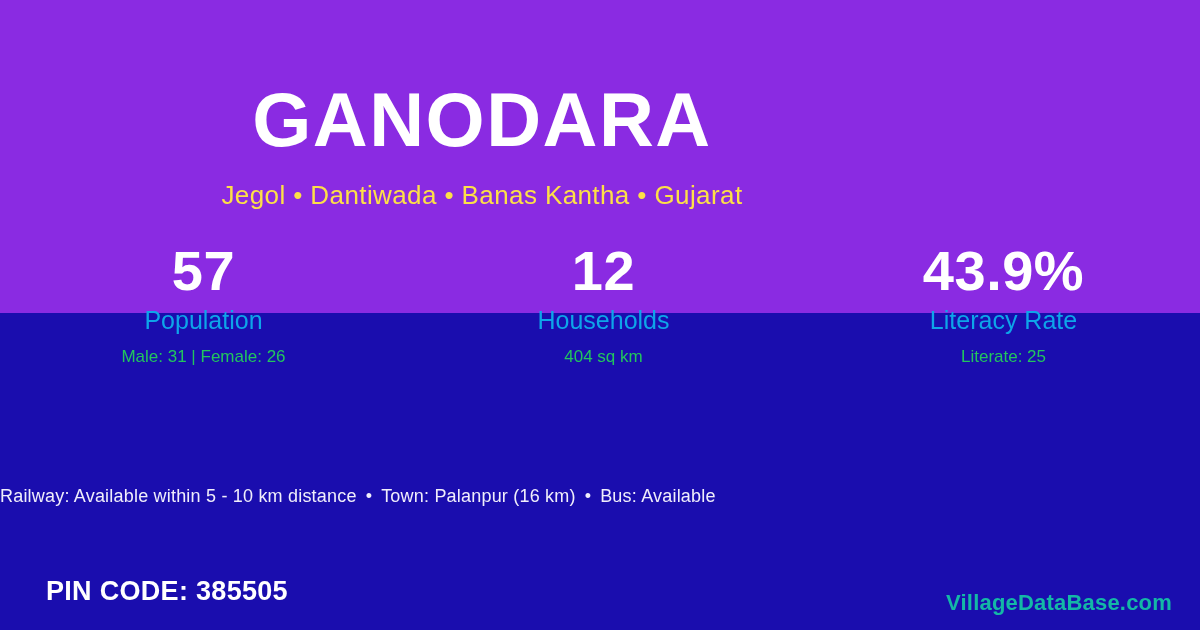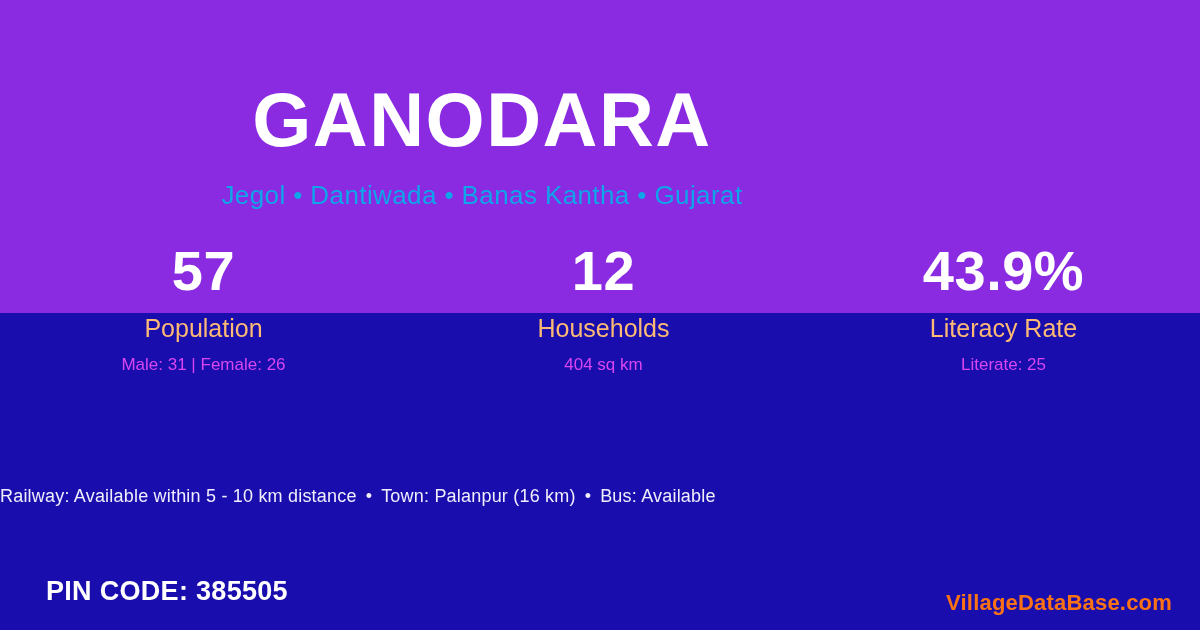--- a/index.html
+++ b/index.html
@@ -61,21 +61,21 @@
     letter-spacing: 1.5px;
     color: #FFFFFF;
     line-height: 1.0;
     white-space: nowrap;
   }
 
   .village-subtitle {
     margin-top: 22px;
     font-size: 26px;
     font-weight: 400;
-    color: #0ea5e9;
+    color: #fde047;
     letter-spacing: 0.4px;
     line-height: 1.2;
     white-space: nowrap;
   }
 
   
   .stats-row {
     position: absolute;
     left: 0;
     top: 243px;
@@ -94,32 +94,31 @@
   .stat-value {
     font-size: 56px;
     font-weight: 700;
     color: #FFFFFF;
     line-height: 1.0;
     letter-spacing: 0.5px;
     height: 62px;
   }
 
   .stat-label {
-    margin-top: 8px;
     font-size: 25px;
     font-weight: 400;
-    color: #fdba74;
+    color: #0ea5e9;
     line-height: 1.2;
   }
 
   .stat-sub {
     margin-top: 12px;
     font-size: 17px;
     font-weight: 400;
-    color: #d946ef;
+    color: #22c55e;
     line-height: 1.2;
   }
 
   
   .infra-line {
     position: absolute;
     left: 0;
     top: 486px;
     width: 1200px;
     font-size: 18px;
@@ -156,21 +155,21 @@
     letter-spacing: 0.3px;
     white-space: nowrap;
   }
 
   .brand {
     position: absolute;
     right: 28px;
     top: 20px;
     font-size: 22px;
     font-weight: 700;
-    color: #f97316;
+    color: #14b8a6;
     letter-spacing: 0.2px;
     white-space: nowrap;
   }
 </style>
 </head>
 <body>
 
 <div class="card">
 
   <div class="band-top"></div>

